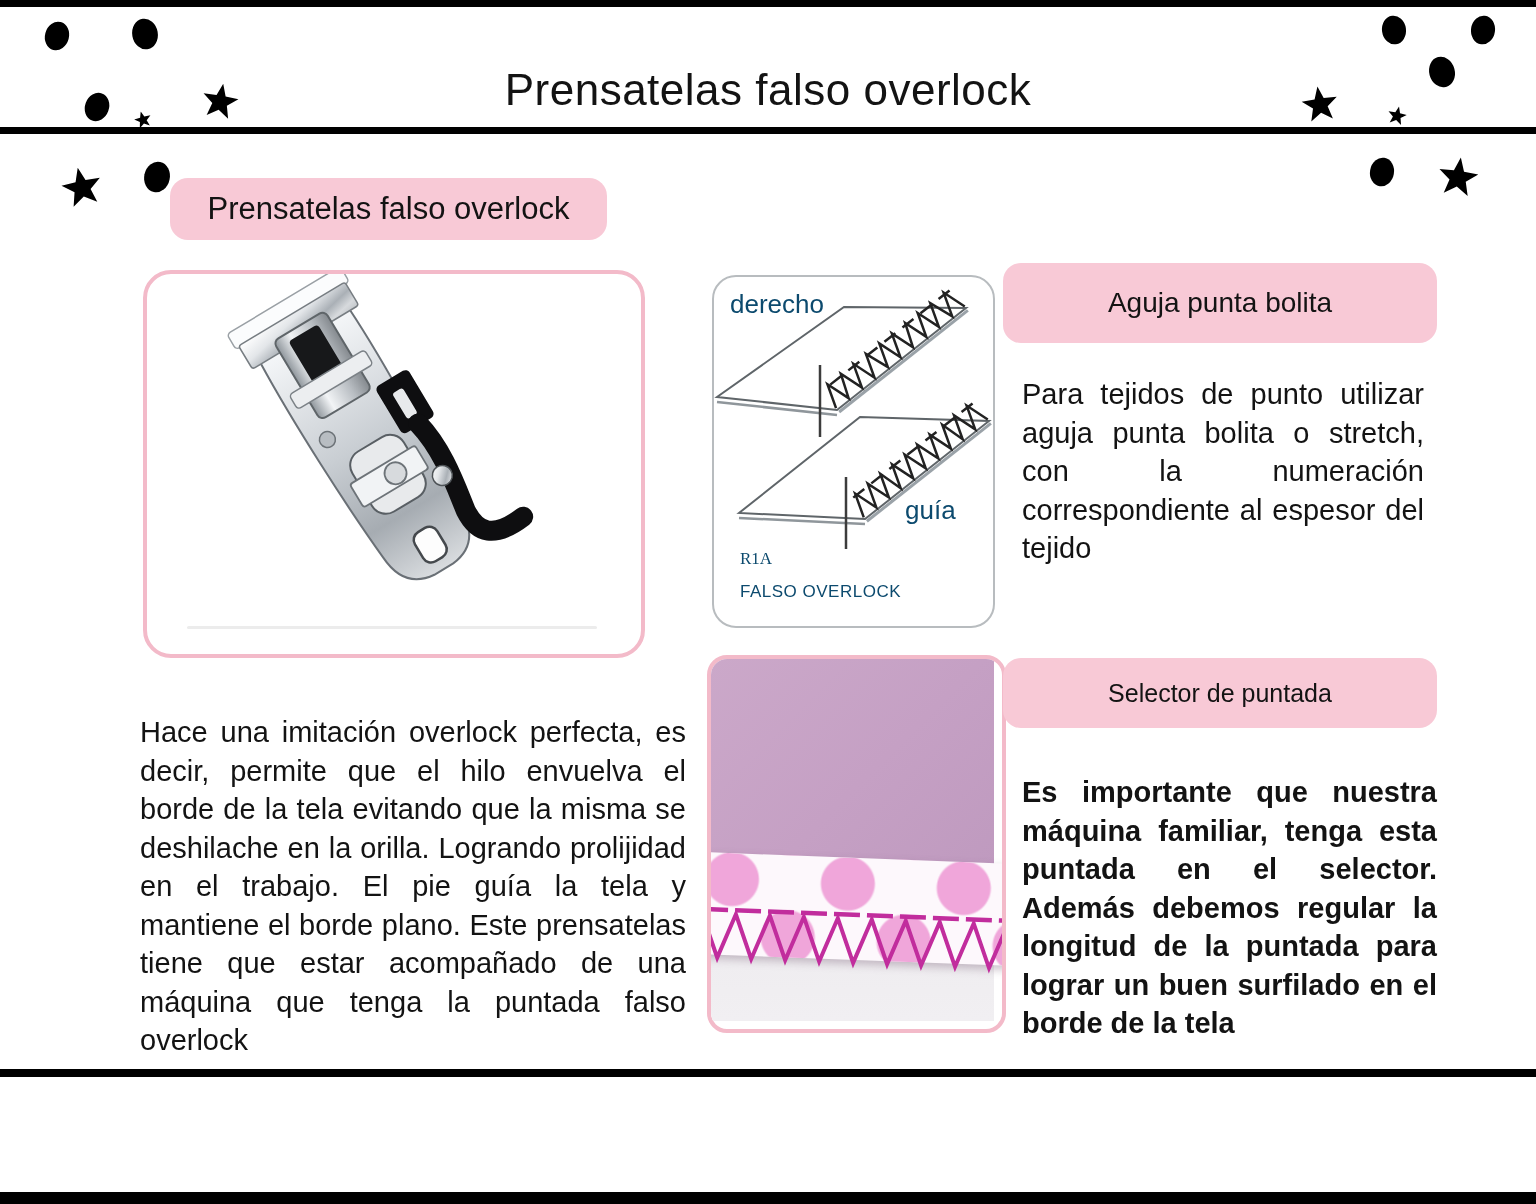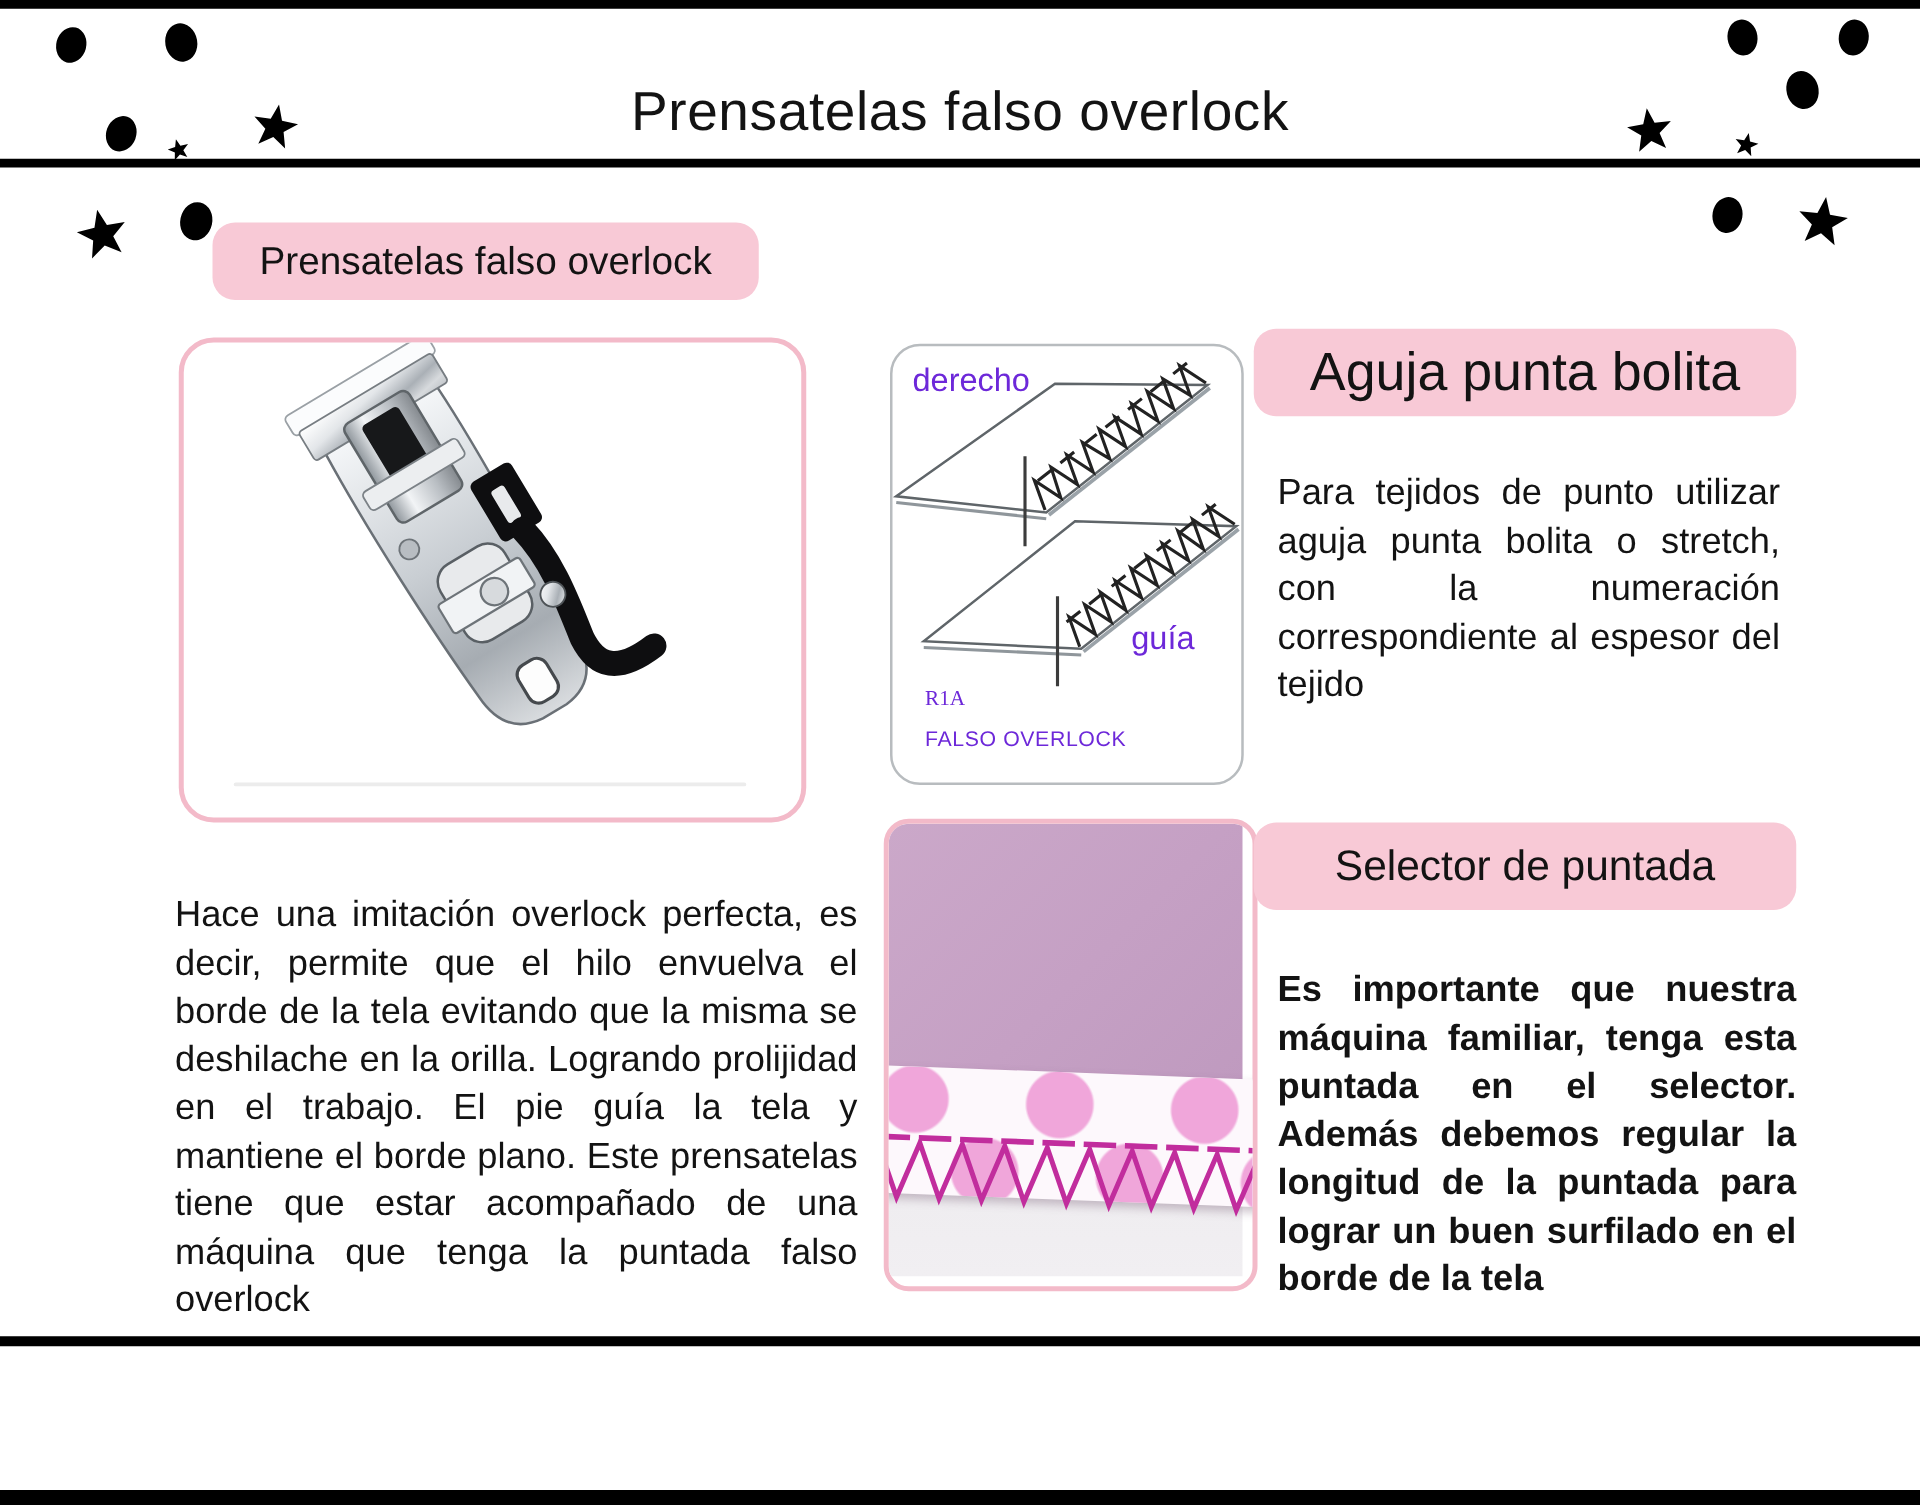--- a/index.html
+++ b/index.html
@@ -16,43 +16,43 @@
   #page-title{
     position:absolute;top:36px;left:0;width:1536px;text-align:center;
     font-size:44px;font-weight:400;letter-spacing:.5px;
   }
 
   .pill{
     position:absolute;background:#f8c9d6;border-radius:18px;
     display:flex;align-items:center;justify-content:center;
   }
   #title-pill{left:170px;top:178px;width:437px;height:62px;font-size:31px;}
-  #needle-pill{left:1003px;top:263px;width:434px;height:70px;font-size:43px;}
-  #selector-pill{left:1003px;top:658px;width:434px;height:70px;font-size:34px;}
+  #needle-pill{left:1003px;top:263px;width:434px;height:80px;font-size:28px;}
+  #selector-pill{left:1003px;top:658px;width:434px;height:70px;font-size:25px;}
 
   .frame{
     position:absolute;background:#fff;border:4px solid #f3bac9;overflow:hidden;
   }
   #foot-frame{left:143px;top:270px;width:494px;height:380px;border-radius:28px;}
   #fabric-frame{left:707px;top:655px;width:291px;height:370px;border-radius:20px;}
 
   .para{
     position:absolute;font-size:29px;line-height:38.5px;text-align:justify;
     text-justify:inter-word;color:#131313;
   }
   #left-paragraph{left:140px;top:684px;width:546px;}
   #needle-paragraph{left:1022px;top:346px;width:402px;}
   #selector-paragraph{left:1022px;top:744px;width:415px;font-weight:bold;}
 
   #diagram-panel{
     position:absolute;left:712px;top:275px;width:283px;height:353px;
     border:2.5px solid #b8bcbf;border-radius:24px;background:#fff;box-sizing:border-box;
   }
   #diagram-panel svg{position:absolute;left:0;top:0;}
-  .diagram-label{position:absolute;font-size:26px;color:#6d28d9;}
+  .diagram-label{position:absolute;font-size:26px;color:#0c4a6e;}
   #label-derecho{left:16px;top:12px;}
   #label-reves{left:191px;top:218px;}
   #label-code{left:26px;top:272px;font-size:17px;font-family:Liberation Serif, serif;}
   #label-code-name{left:26px;top:305px;font-size:17px;letter-spacing:.5px;}
 
   
   #fabric-photo{position:absolute;left:0;top:0;width:283px;height:362px;}
   #fabric-top{position:absolute;left:0;top:0;width:283px;height:212px;
     background:linear-gradient(135deg,#cba8c9 0%,#c5a0c4 55%,#bf9abf 100%);}
   #fabric-bottom{position:absolute;left:0;top:212px;width:283px;height:150px;

